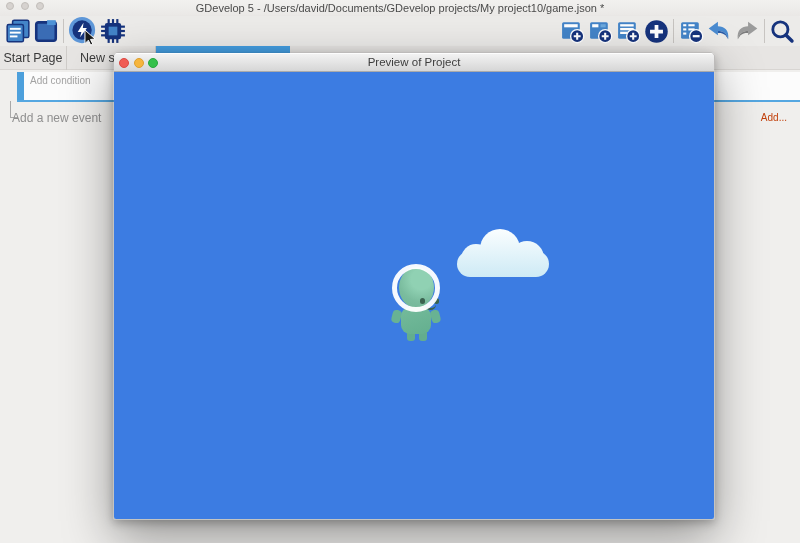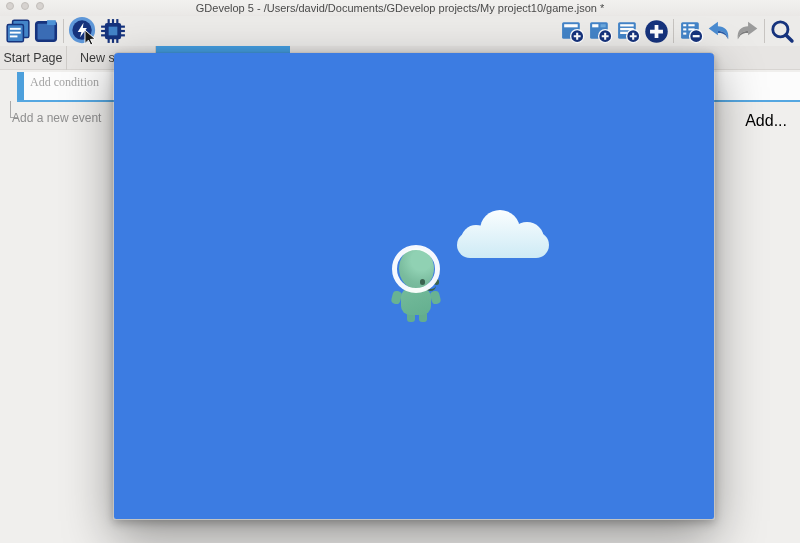--- a/index.html
+++ b/index.html
@@ -23,24 +23,24 @@
   .tabbar { position:absolute; left:0; top:46px; width:800px; height:24px; background:#e7e5e3; border-bottom:1px solid #d8d5d2; display:flex; }
   .tab { height:24px; display:flex; align-items:center; justify-content:center; font-size:12.5px; color:#3a3a3a; border-right:1px solid #cfccc9; overflow:hidden; white-space:nowrap; }
   .tab.t0 { width:67px;text-align:center; }
   .tab.t1 { width:89px; }
   .tab.selected { width:134px; background:#459fe2; border-right:none; }
 
   
   .events { position:absolute; left:0; top:71px; width:800px; height:472px; background:#f0efed; }
   .event-row { position:absolute; left:17px; right:0; top:1px; height:30px; background:#fcfcfc; border-bottom:2px solid #55a7e1; }
   .drag-bar { position:absolute; left:0; top:0; bottom:0; width:7px; background:#4da0dc; }
-  .add-condition { position:absolute; left:13px; top:3px; font-size:12px; color:#a3a3a3;font-family:Liberation Serif, serif; }
+  .add-condition { position:absolute; left:13px; top:3px; font-size:10px; color:#a3a3a3; }
   .tree-connector { position:absolute; left:10px; top:30px; width:8px; height:17px; border-left:1px solid #a8a8a8; border-bottom:1px solid #a8a8a8; }
   .add-new-event { position:absolute; left:12px; top:40px; font-size:12px; color:#8f8f8f; }
-  .add-more { position:absolute; right:13px; top:41px; font-size:16px; color:#000000; }
+  .add-more { position:absolute; right:13px; top:41px; font-size:10px; color:#c2410c; }
 
   
   .preview-window { position:absolute; left:113px; top:52px; width:602px; height:468px;
     border-radius:5px 5px 3px 3px; overflow:hidden;
     box-shadow:0 18px 50px rgba(0,0,0,.38), 0 3px 10px rgba(0,0,0,.25);
     border:1px solid rgba(0,0,0,.18); display:flex; flex-direction:column; }
   .pv-titlebar { position:relative; height:19px; flex:0 0 19px;
     background:linear-gradient(#f4f4f4,#d6d6d6); border-bottom:1px solid #aaa; }
   .pv-titlebar::before { content:""; position:absolute; left:0; right:0; top:0; height:1px; background:#fdfdfd; }
   .pv-lights { position:absolute; left:5px; top:4.5px; display:flex; gap:4.5px; }
@@ -226,20 +226,28 @@
     <div class="event-row">
       <div class="drag-bar"></div>
       <div class="add-condition">Add condition</div>
     </div>
     <div class="tree-connector"></div>
     <div class="add-new-event">Add a new event</div>
     <div class="add-more">Add...</div>
   </div>
 
   <div class="preview-window">
+    <div class="pv-titlebar">
+      <div class="pv-lights">
+        <span class="pv-light pv-red"></span>
+        <span class="pv-light pv-yellow"></span>
+        <span class="pv-light pv-green"></span>
+      </div>
+      <div class="pv-title">Preview of Project</div>
+    </div>
     <div class="pv-content">
 
       <svg class="cloud" width="98" height="50" viewBox="0 0 98 50">
         <defs>
           <linearGradient id="cg" gradientUnits="userSpaceOnUse" x1="0" y1="0" x2="0" y2="50">
             <stop offset="0" stop-color="#fbfeff"></stop>
             <stop offset="1" stop-color="#cdeaf5"></stop>
           </linearGradient>
         </defs>
         <g fill="url(#cg)">

